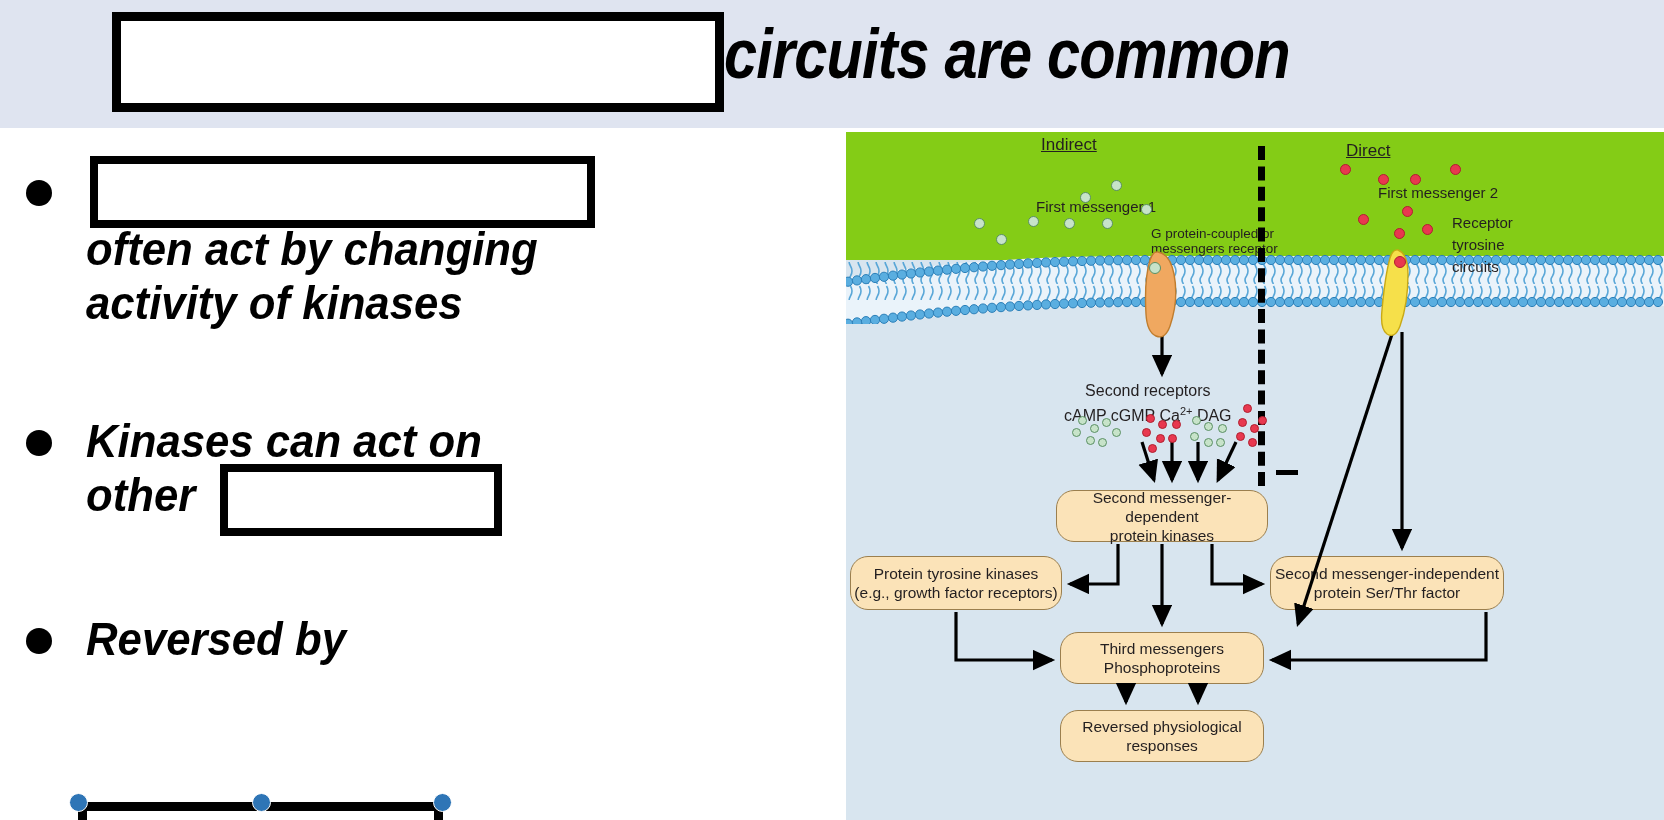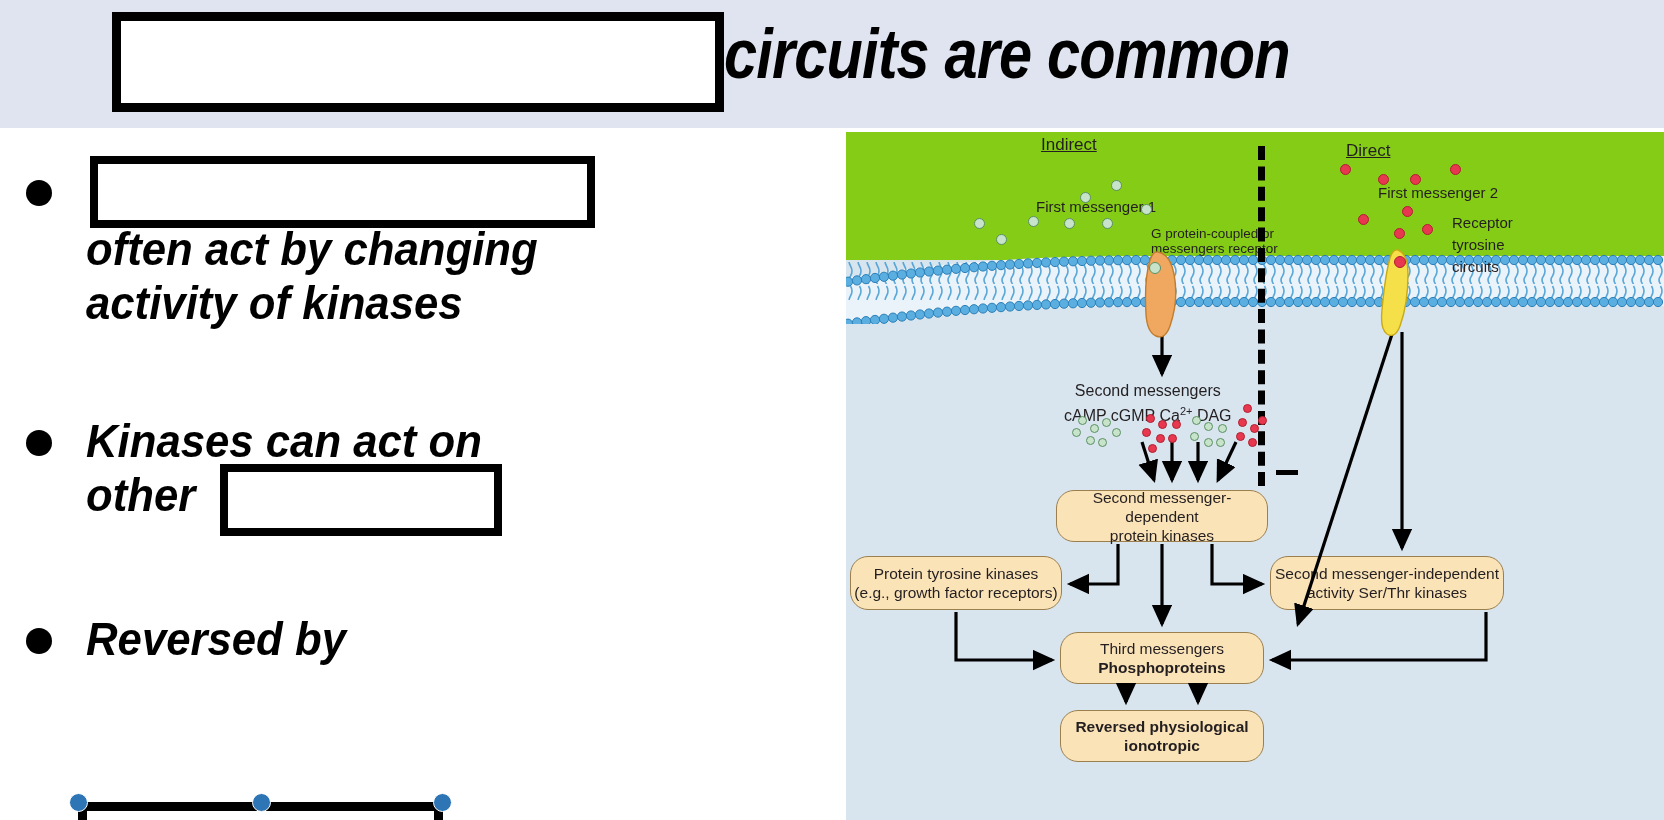--- a/index.html
+++ b/index.html
@@ -208,21 +208,21 @@
     display: flex;
     flex-direction: column;
     align-items: center;
     justify-content: center;
     font-size: 15.5px;
     color: #231f20;
     line-height: 19px;
     text-align: center;
     font-family: "Liberation Sans", sans-serif;
   }
-  .fbox .b { font-weight: bold; }
+  .fbox .b { font-weight: normal; }
 
   .dashline {
     position: absolute;
     width: 0;
     border-left: 7px dashed #000000;
   }
 
   svg.overlay {
     position: absolute;
     left: 0; top: 0;
@@ -498,51 +498,51 @@
       <div>messengers receptor</div>
     </div>
 
     <div class="dg-label" style="left:606px; top:80px; line-height:22px;">
       <div>Receptor</div>
       <div>tyrosine</div>
       <div>circuits</div>
     </div>
 
     <div class="dg-label center" style="left:218px; top:248px; line-height:21px; font-size:16px;">
-      <div>Second messengers</div>
+      <div>Second receptors</div>
       <div>
         <span>cAMP cGMP Ca</span><sup style="font-size:11px;">2+</sup><span> DAG</span>
       </div>
     </div>
 
     <div class="dashline" style="left:412px; top:14px; height:340px;"></div>
 
     <div class="fbox" style="left:210px; top:358px; width:212px; height:52px;">
       <div>Second messenger-dependent</div>
       <div>protein kinases</div>
     </div>
 
     <div class="fbox" style="left:4px; top:424px; width:212px; height:54px;">
       <div>Protein tyrosine kinases</div>
       <div>(e.g., growth factor receptors)</div>
     </div>
 
     <div class="fbox" style="left:424px; top:424px; width:234px; height:54px;">
       <div>Second messenger-independent</div>
-      <div>activity Ser/Thr kinases</div>
+      <div>protein Ser/Thr factor</div>
     </div>
 
     <div class="fbox" style="left:214px; top:500px; width:204px; height:52px;">
       <div>Third messengers</div>
       <div class="b">Phosphoproteins</div>
     </div>
 
     <div class="fbox" style="left:214px; top:578px; width:204px; height:52px;">
       <div class="b">Reversed physiological</div>
-      <div class="b">ionotropic</div>
+      <div class="b">responses</div>
     </div>
 
     <svg class="overlay" viewBox="0 0 818 688">
       <defs>
         <marker id="ah" markerWidth="9" markerHeight="9" refX="6" refY="3.2" orient="auto" markerUnits="strokeWidth">
           <path d="M0,0 L7,3.2 L0,6.4 z" fill="#000"></path>
         </marker>
       </defs>
       <g stroke="#000" stroke-width="3.2" fill="none" marker-end="url(#ah)">
 

